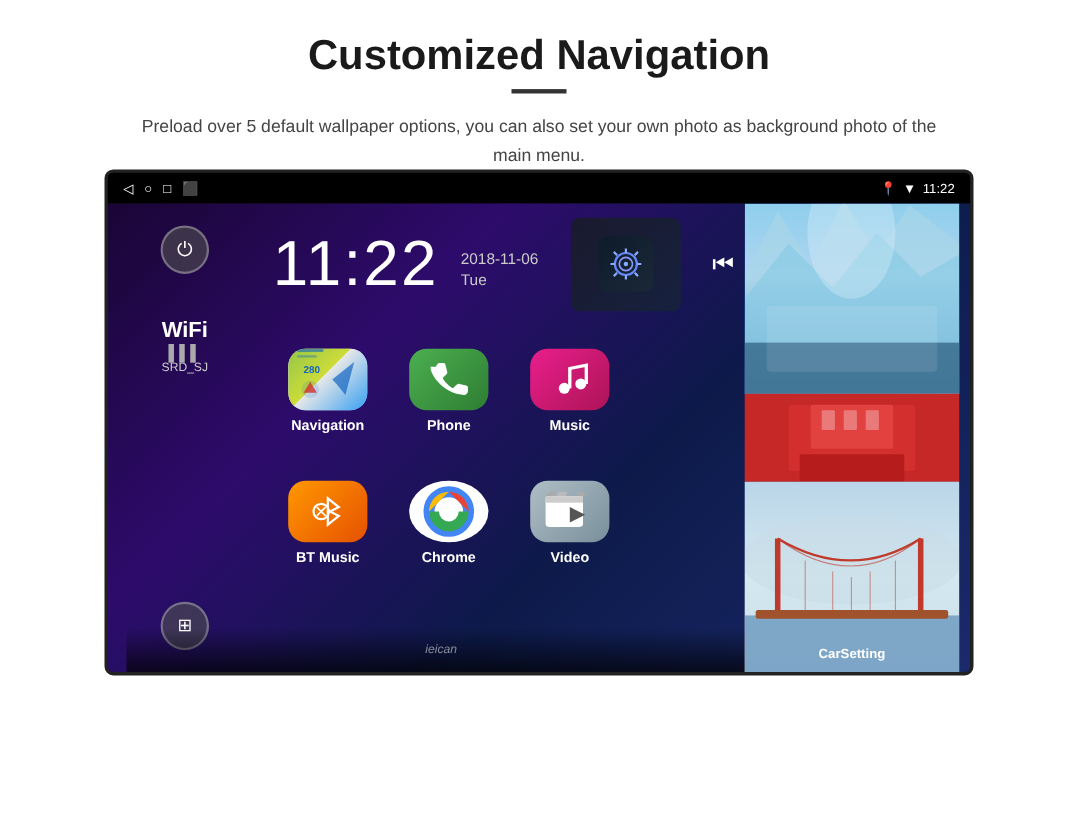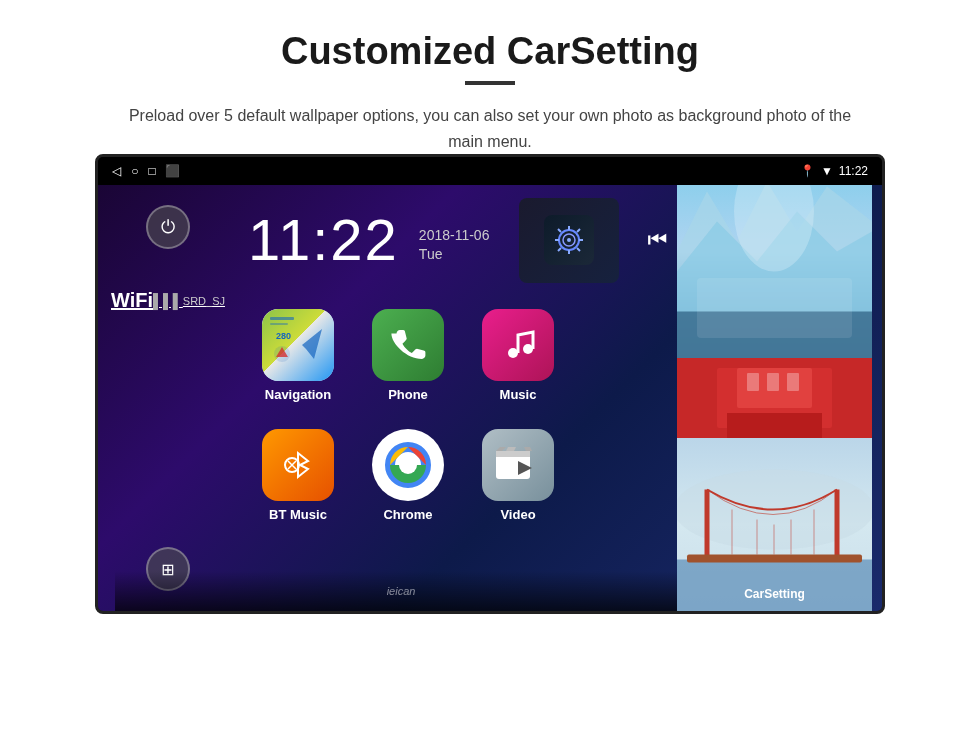--- a/index.html
+++ b/index.html
@@ -108,25 +108,24 @@
       border: 2px solid rgba(255,255,255,0.3);
       display: flex;
       align-items: center;
       justify-content: center;
       color: #fff;
       font-size: 18px;
     }
 
     .wifi-widget {
       display: flex;
-      flex-direction: row;
+      flex-direction: column;
       align-items: center;
       color: #fff;
       margin-top: 20px;
-      text-decoration: underline;
     }
 
     .wifi-label {
       font-size: 20px;
       font-weight: bold;
     }
 
     .wifi-bars {
       font-size: 14px;
       color: #aaa;
@@ -233,21 +232,21 @@
       display: flex;
       flex-direction: column;
       align-items: center;
       justify-content: center;
       gap: 6px;
       cursor: pointer;
     }
 
     .app-icon {
       width: 72px;
-      height: 72px;
+      height: 56px;
       border-radius: 16px;
       display: flex;
       align-items: center;
       justify-content: center;
       font-size: 32px;
       position: relative;
       overflow: hidden;
     }
 
     .app-label {
@@ -353,21 +352,21 @@
       transform: translateX(-50%);
       color: #fff;
       font-size: 12px;
       font-weight: 600;
       white-space: nowrap;
     }
   </style>
 </head>
 <body>
 
-<h1 class="page-title">Customized CarSetting</h1>
+<h1 class="page-title">Customized Navigation</h1>
 <div class="title-divider"></div>
 <p class="page-description">Preload over 5 default wallpaper options, you can also set your own photo as background photo of the main menu.</p>
 
 <div class="device-frame">
 
   <div class="status-bar">
     <div class="status-bar-left">
       <span class="status-icon">◁</span>
       <span class="status-icon">○</span>
       <span class="status-icon">□</span>

